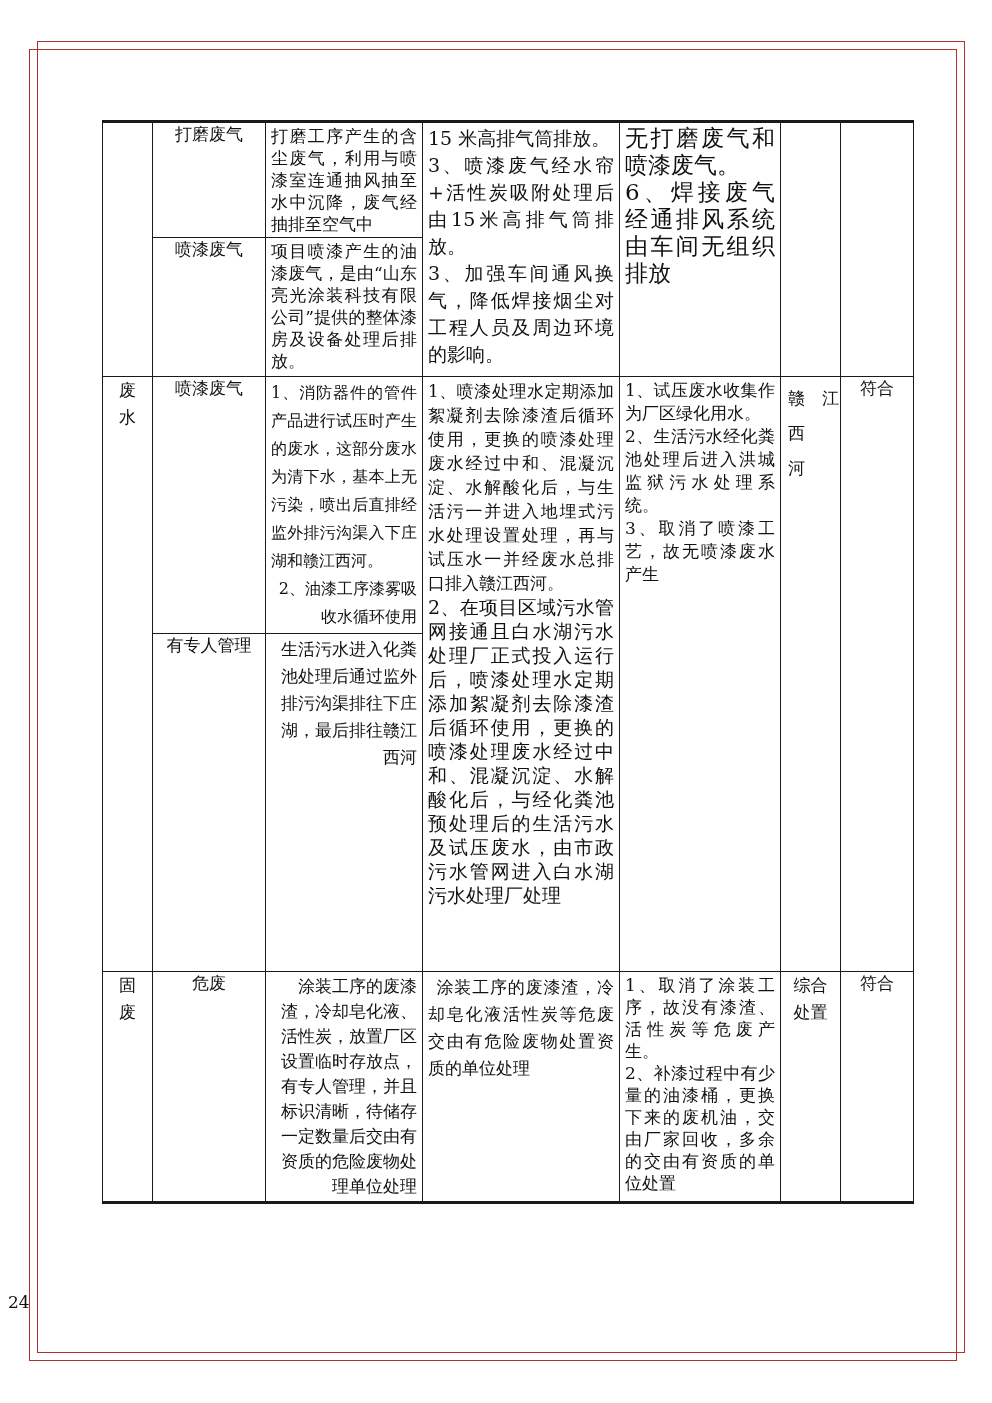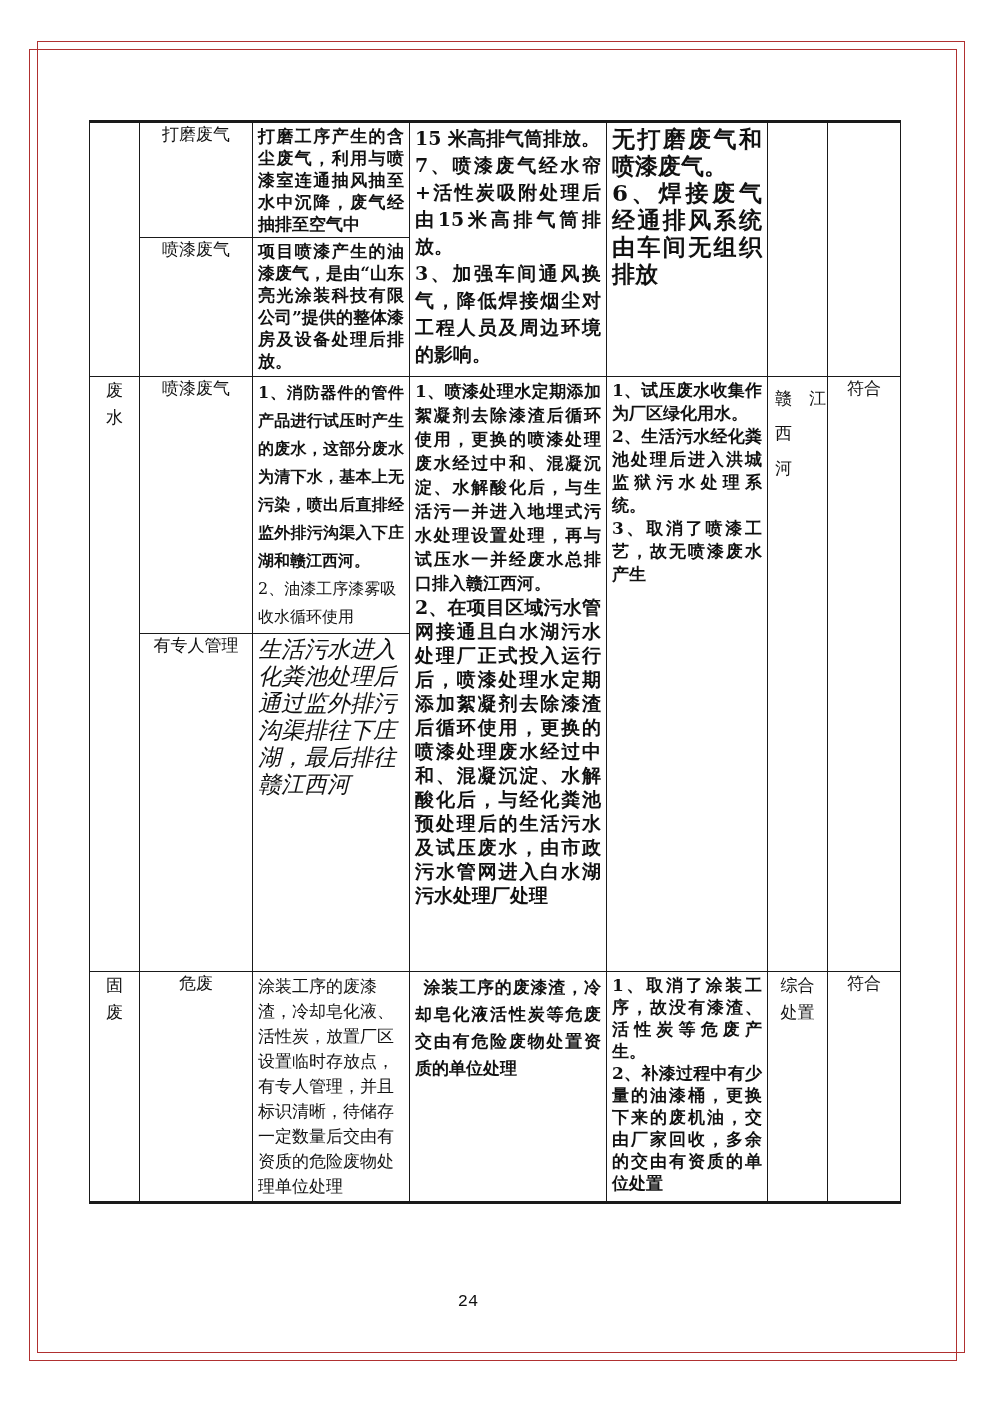--- a/index.html
+++ b/index.html
@@ -12,61 +12,61 @@
   body{
     width:992px;height:1403px;position:relative;overflow:hidden;
     font-family:"DejaVu Serif","Liberation Serif",serif;
     color:var(--text-color);
   }
   .border-rect{position:absolute;border:1px solid var(--border-red);}
   .rect-a{left:29px;top:49px;width:928px;height:1312px;}
   .rect-b{left:37px;top:41px;width:928px;height:1312px;}
 
   table.ea{
-    position:absolute;left:89px;top:120px;width:811px;
+    position:absolute;left:102px;top:120px;width:811px;
     border-collapse:collapse;table-layout:fixed;border-radius:21px;
   }
   table.ea td{
     border:1px solid var(--table-line);
     font-size:17px;line-height:23px;
     vertical-align:top;overflow:hidden;
   }
   tr.r1>td{border-top:3px solid var(--table-line);}
   tr.r5>td{border-bottom:3px solid var(--table-line);}
   tr.r1{height:112px;}
   tr.r2{height:139px;}
   tr.r3{height:228px;}
   tr.r4{height:338px;}
   tr.r5{height:230px;}
 
   td.lbl{vertical-align:middle;text-align:center;padding:0;}
   td.pad{padding:2px 5px;}
   .vstack div{line-height:27px;text-align:center;}
 
-  .just{text-align:justify;font-weight:bold;}
-  .ctr{text-align:left;}
+  .just{text-align:justify;}
+  .ctr{text-align:right;}
   td.vmid{vertical-align:middle;}
 
   .c3a p{font-size:17px;line-height:22px;}
   .c3w p{font-size:16px;line-height:28px;}
-  .c3l p{font-size:23px;line-height:27px;font-style:italic;}
+  .c3l p{font-size:17px;line-height:27px;}
   .c3s p{font-size:17px;line-height:25px;}
   .c4g p{font-size:19px;line-height:27px;}
   .c4w .p1{font-size:17px;line-height:24px;}
   .c4w .p2{font-size:19px;line-height:24px;}
   .c4s p{font-size:17px;line-height:27px;text-indent:0.5em;}
   .c5g p{font-size:23px;line-height:27px;}
   .c5w p{font-size:17px;line-height:23px;}
   .c5s p{font-size:17px;line-height:22px;}
   .dest div{line-height:27px;text-align:left;padding-left:7px;font-size:17px;margin-top:8px;}
   .comp{font-size:17px;}
 
   .page-number{
-    position:absolute;top:1292px;left:0;width:936px;
-    text-align:center;font-size:17px;color:var(--text-color);font-family:Liberation Mono, monospace;
+    position:absolute;top:1292px;left:8px;width:936px;
+    text-align:left;font-size:17px;color:var(--text-color);
   }
 </style>
 </head>
 <body>
 
 <div>
 
   <div class="border-rect rect-a"></div>
   <div class="border-rect rect-b"></div>
 
@@ -85,21 +85,21 @@
         <tr class="r1">
       <td class="lbl" rowspan="2"></td>
       <td class="lbl">
         <span>打磨废气</span>
       </td>
       <td class="pad c3a">
         <p class="just">打磨工序产生的含尘废气，利用与喷漆室连通抽风抽至水中沉降，废气经抽排至空气中</p>
       </td>
       <td class="pad c4g" rowspan="2">
         <p class="just">15 米高排气筒排放。</p>
-        <p class="just">7、喷漆废气经水帘+活性炭吸附处理后由15米高排气筒排放。</p>
+        <p class="just">3、喷漆废气经水帘+活性炭吸附处理后由15米高排气筒排放。</p>
         <p class="just">3、加强车间通风换气，降低焊接烟尘对工程人员及周边环境的影响。</p>
       </td>
       <td class="pad c5g" rowspan="2">
         <p class="just">无打磨废气和喷漆废气。</p>
         <p class="just">6、焊接废气经通排风系统由车间无组织排放</p>
       </td>
       <td rowspan="2"></td>
       <td rowspan="2"></td>
     </tr>
     <tr class="r2">

